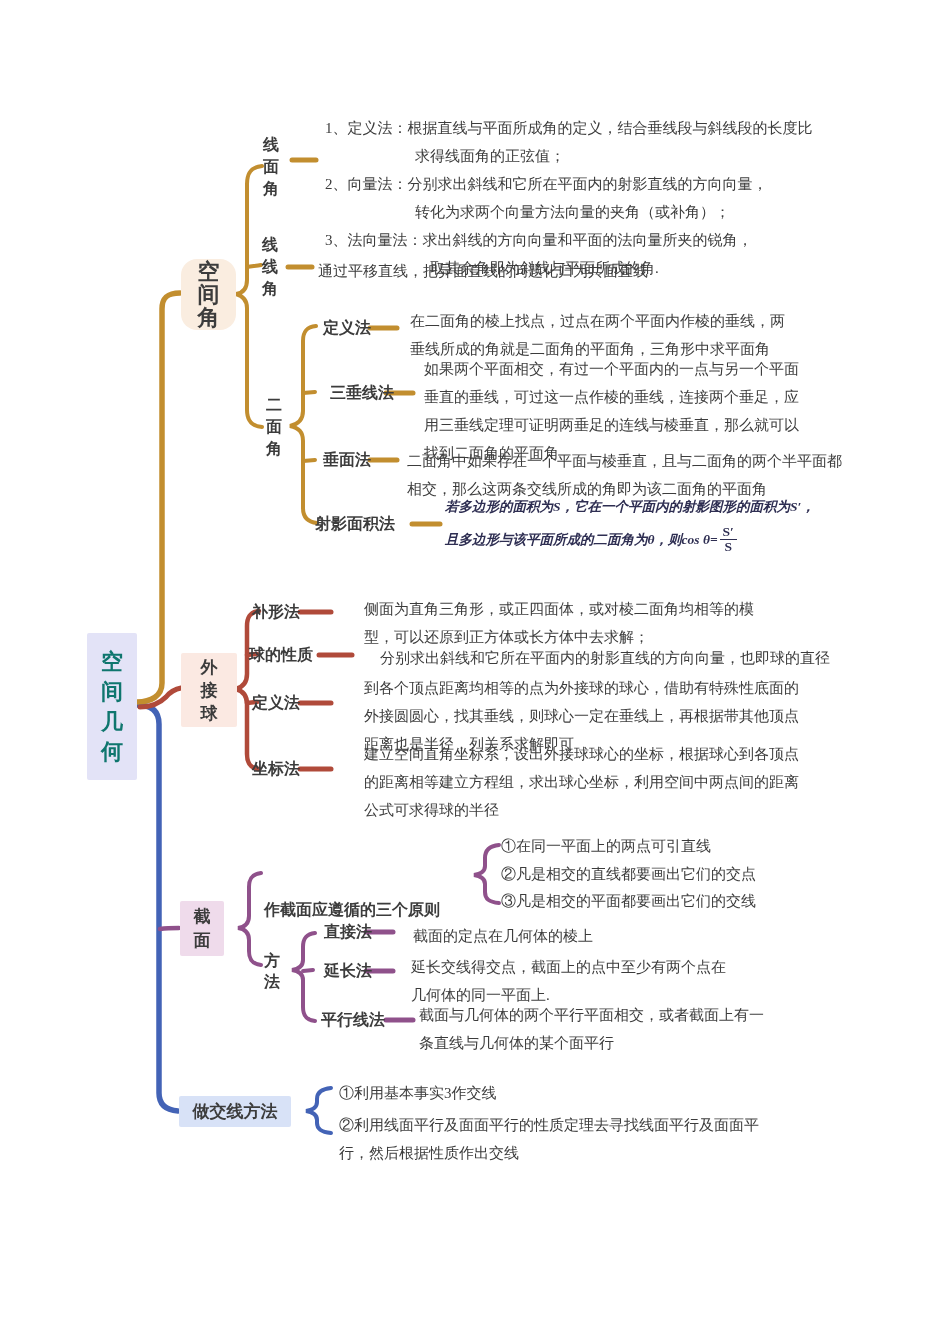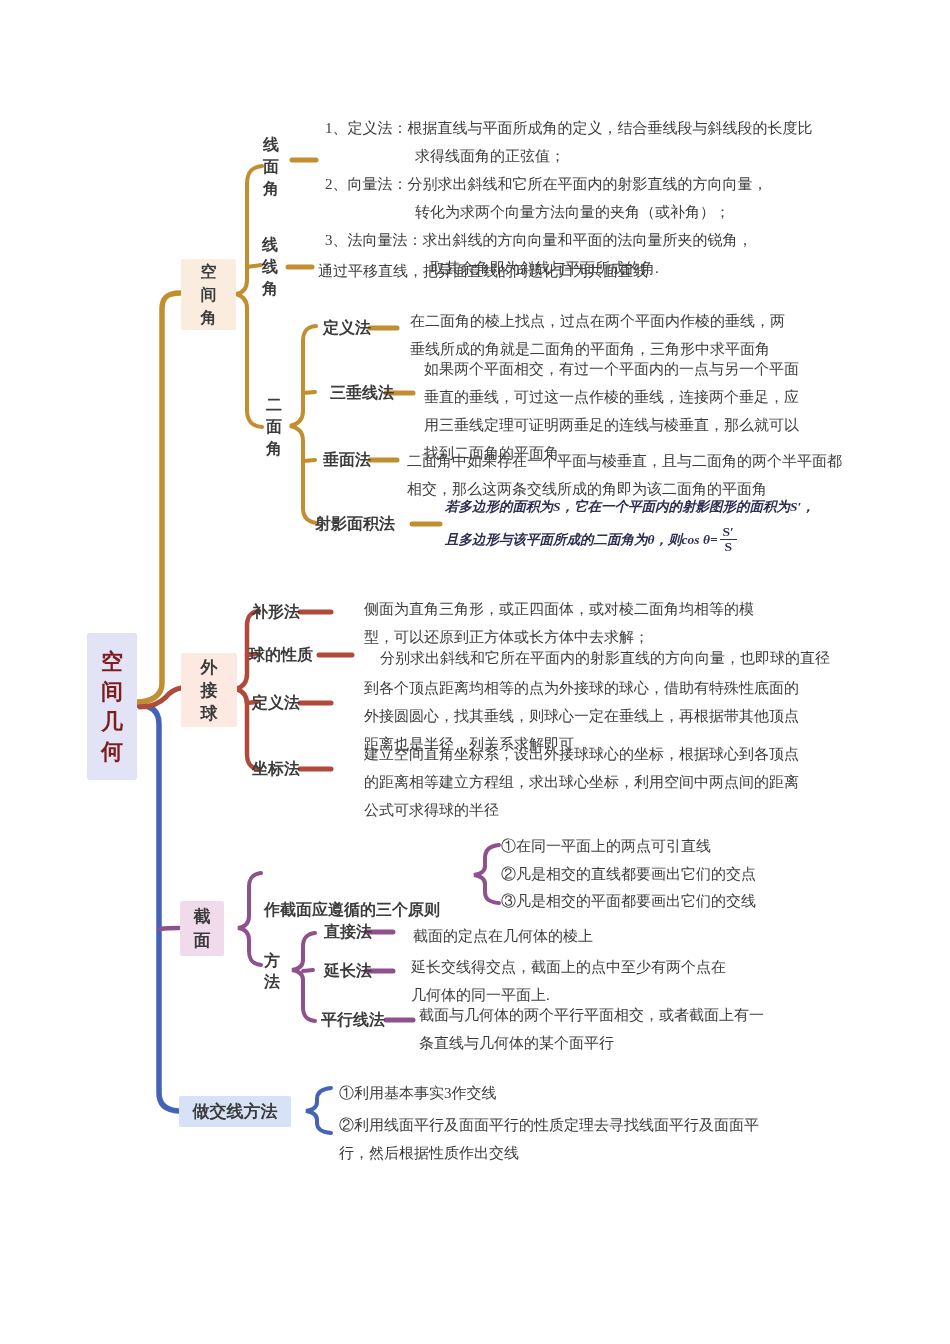--- a/index.html
+++ b/index.html
@@ -13,22 +13,22 @@
   #canvas{
     position:relative;width:950px;height:1344px;background:#ffffff;overflow:hidden;
     font-family:"Liberation Serif","DejaVu Serif",serif;color:var(--text);
   }
   #wires{position:absolute;left:0;top:0;width:950px;height:1344px;}
   .abs{position:absolute;}
   .txt{font-size:15px;line-height:28px;white-space:pre-line;}
   .lbl{font-size:16px;font-weight:600;white-space:nowrap;}
   .vtext{word-break:break-all;text-align:center;font-weight:600;}
   .node{display:flex;align-items:center;justify-content:center;border-radius:2px;}
-  .root-box{background:var(--bg-root);font-size:22px;line-height:30px;width:50px;color:#7f1d1d;}
-  .angle-box{background:var(--bg-angle);font-size:16px;line-height:23px;width:55px;}
+  .root-box{background:var(--bg-root);font-size:22px;line-height:30px;width:50px;color:#0f766e;}
+  .angle-box{background:var(--bg-angle);font-size:22px;line-height:23px;width:55px;border-radius:16px;}
   .sphere-box{background:var(--bg-sphere);font-size:17px;line-height:23px;width:56px;}
   .section-box{background:var(--bg-section);font-size:17px;line-height:24px;width:44px;}
   .line-box{background:var(--bg-line);font-size:17px;font-weight:600;}
   .formula{font-size:13.5px;font-style:italic;font-weight:600;color:var(--formula);white-space:nowrap;}
   .frac{display:inline-flex;flex-direction:column;align-items:center;vertical-align:middle;line-height:14px;margin-left:2px;font-style:normal;}
   .frac-top{border-bottom:1.5px solid var(--formula);padding:0 3px;}
 </style>
 </head>
 <body>
 

